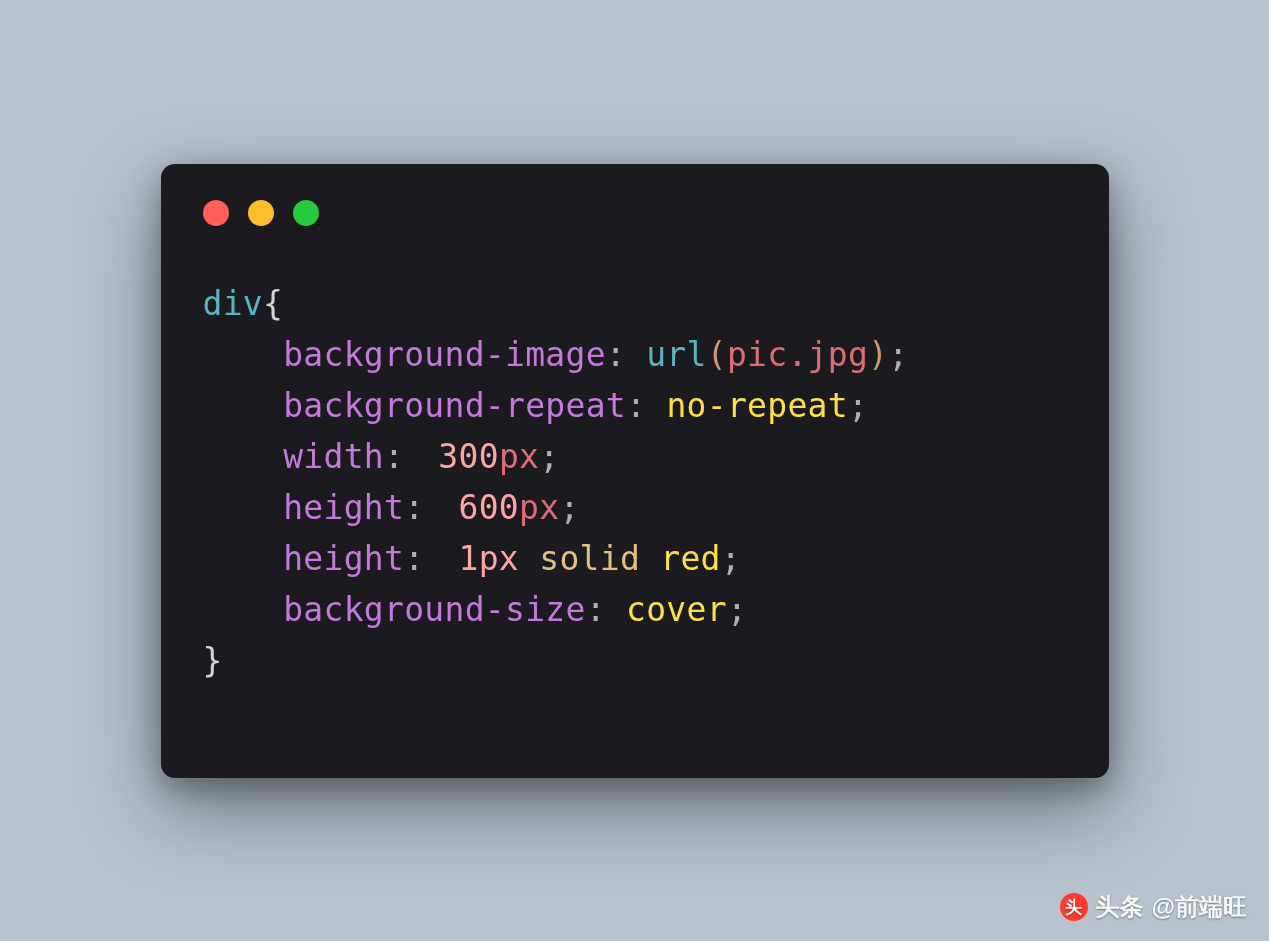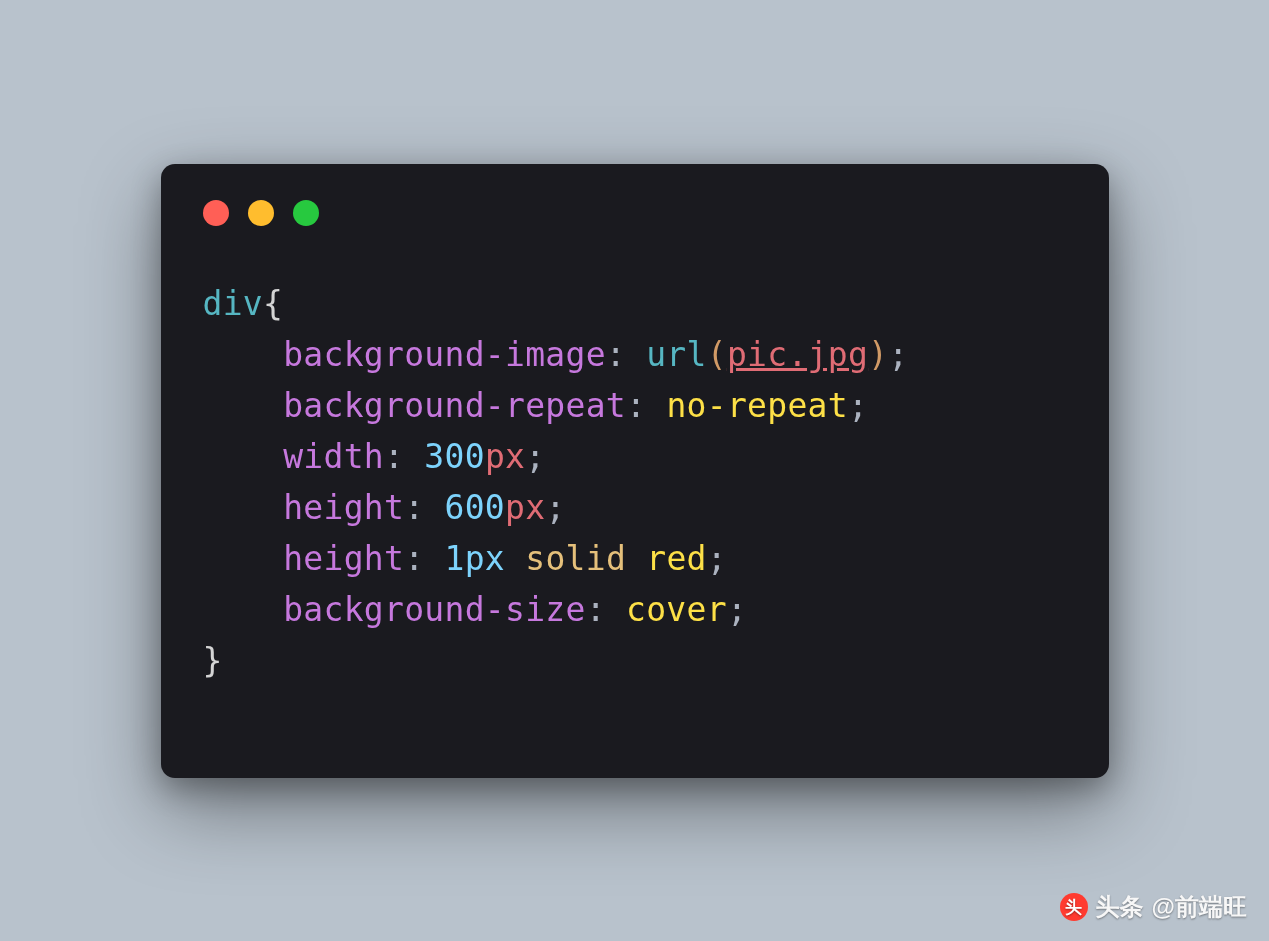--- a/index.html
+++ b/index.html
@@ -47,23 +47,23 @@
       font-weight: 500;
       letter-spacing: 0.3px;
     }
     .tok-selector { color: #56b6c2; }
     .tok-brace { color: #d4d4d4; }
     .tok-property { color: #c678dd; margin-top: 20px; }
     .tok-colon { color: #abb2bf; }
     .tok-semi { color: #abb2bf; }
     .tok-func { color: #56b6c2; }
     .tok-paren { color: #d19a66; }
-    .tok-string { color: #e06c75; text-decoration: underline; }
+    .tok-string { color: #e06c75; }
     .tok-value-red { color: #fde047; }
-    .tok-number { color: #7dd3fc; }
+    .tok-number { color: #fca5a5; margin-left: 14px; }
     .tok-unit { color: #e06c75; }
     .tok-ident { color: #e5c07b; margin-top: 47px; }
     .watermark {
       position: absolute;
       bottom: 18px;
       right: 22px;
       display: flex;
       align-items: center;
       gap: 8px;
       color: #f7f7f7;

